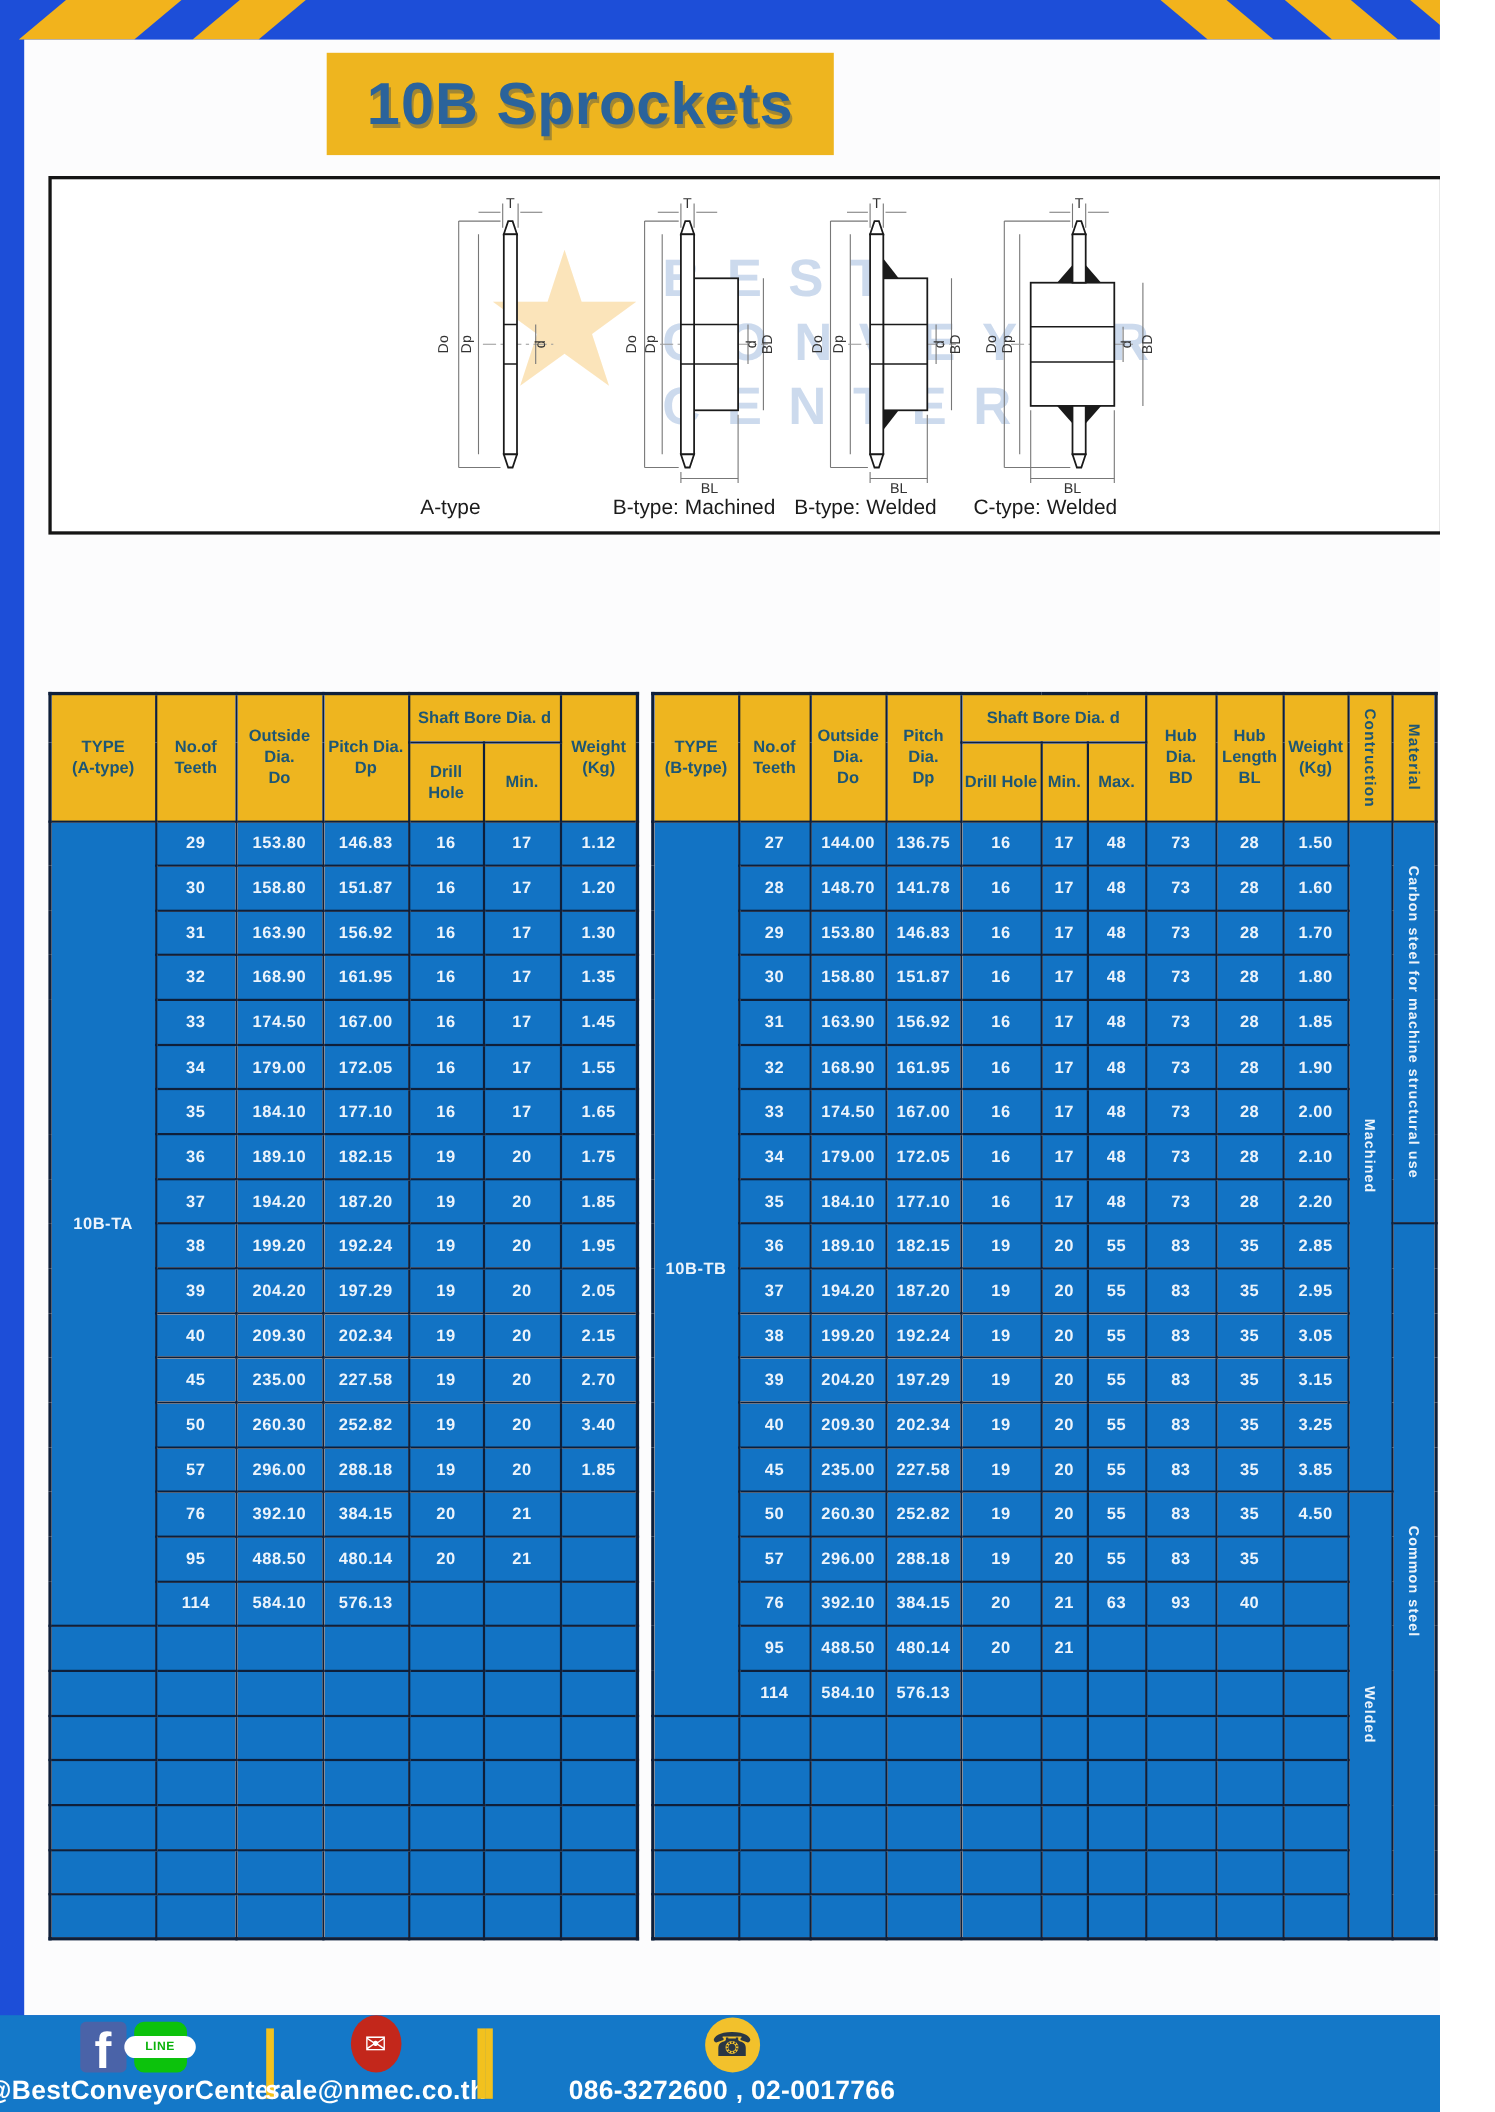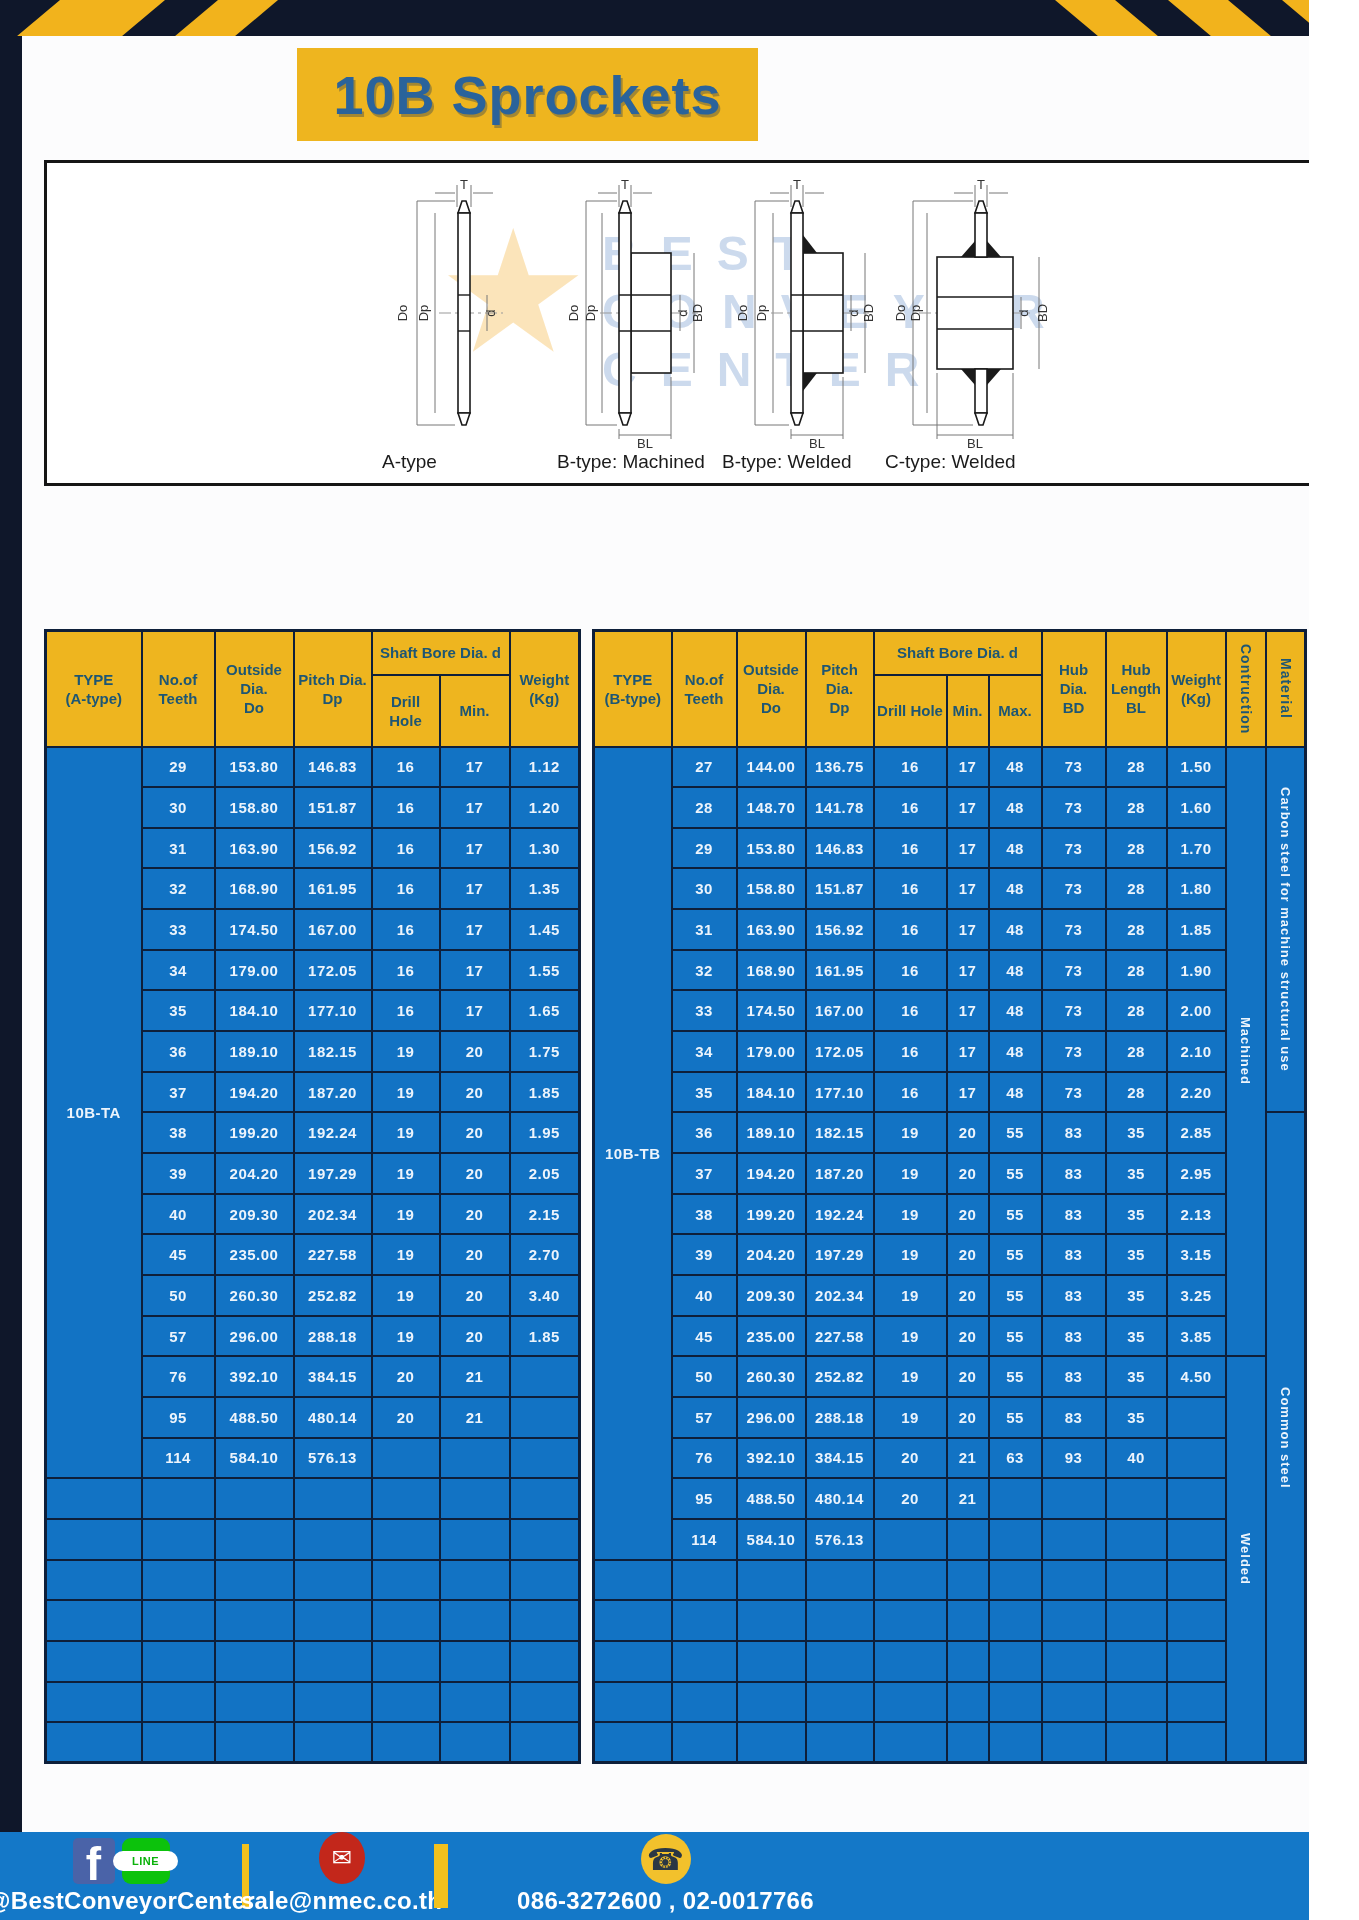--- a/index.html
+++ b/index.html
@@ -1,17 +1,17 @@
 <!DOCTYPE html>
 <html><head>
 <meta charset="utf-8">
 <style>
   html,body{margin:0;padding:0;}
   body{width:1359px;height:1920px;font-family:"Liberation Sans",sans-serif;}
-  .page{position:relative;width:1309px;height:1920px;background:#0f172a;overflow:hidden;}
+  .page{position:relative;width:1309px;height:1920px;background:#1d4ed8;overflow:hidden;}
   .white-area{position:absolute;left:22px;top:36px;width:1315px;height:1796px;background:#fcfcfd;}
   
   .stripe{position:absolute;top:0;height:36px;background:#f2b31c;transform-origin:top left;}
   .s1{left:60px;width:105px;transform:skewX(-50deg);}
   .s2{left:218px;width:60px;transform:skewX(-50deg);}
   .s3{left:1055px;width:60px;transform:skewX(50deg);}
   .s4{left:1168px;width:60px;transform:skewX(50deg);}
   .s5{left:1282px;width:140px;transform:skewX(50deg);}
   
   .title-box{position:absolute;left:297px;top:48px;width:461px;height:93px;background:#eeb51f;display:flex;align-items:center;justify-content:center;}
@@ -643,21 +643,21 @@
         </tr>
         <tr>
           <td>38</td>
           <td>199.20</td>
           <td>192.24</td>
           <td>19</td>
           <td>20</td>
           <td>55</td>
           <td>83</td>
           <td>35</td>
-          <td>2.13</td>
+          <td>3.05</td>
         </tr>
         <tr>
           <td>39</td>
           <td>204.20</td>
           <td>197.29</td>
           <td>19</td>
           <td>20</td>
           <td>55</td>
           <td>83</td>
           <td>35</td>

